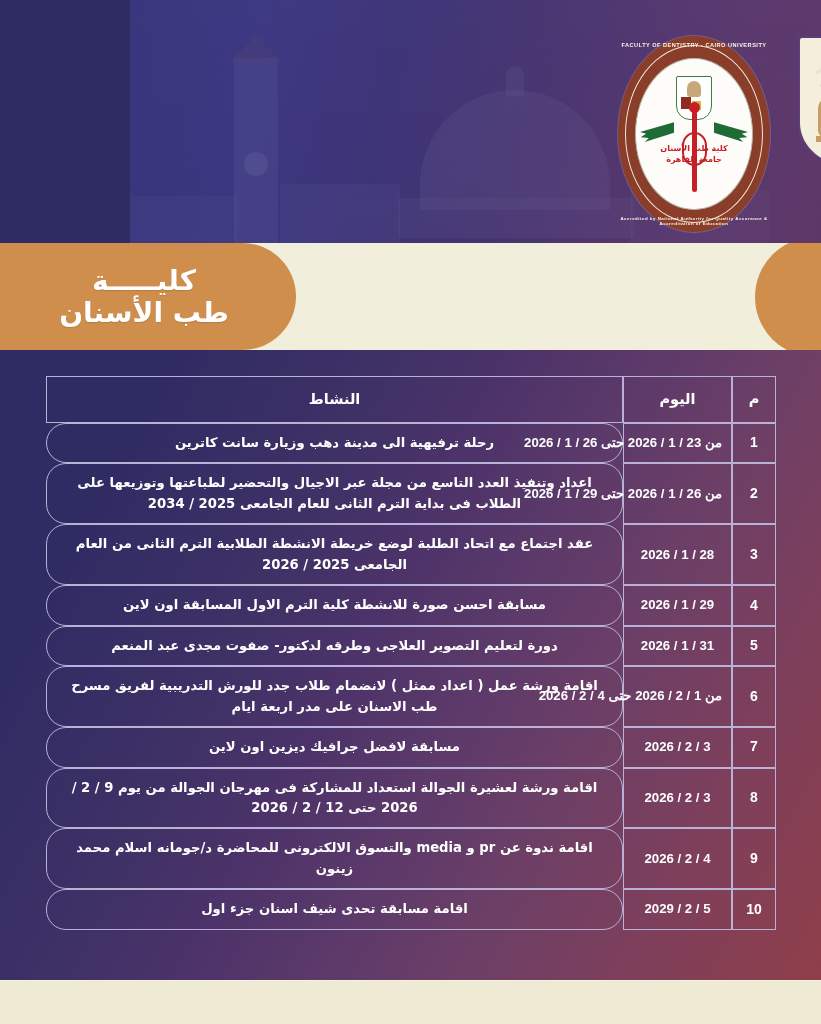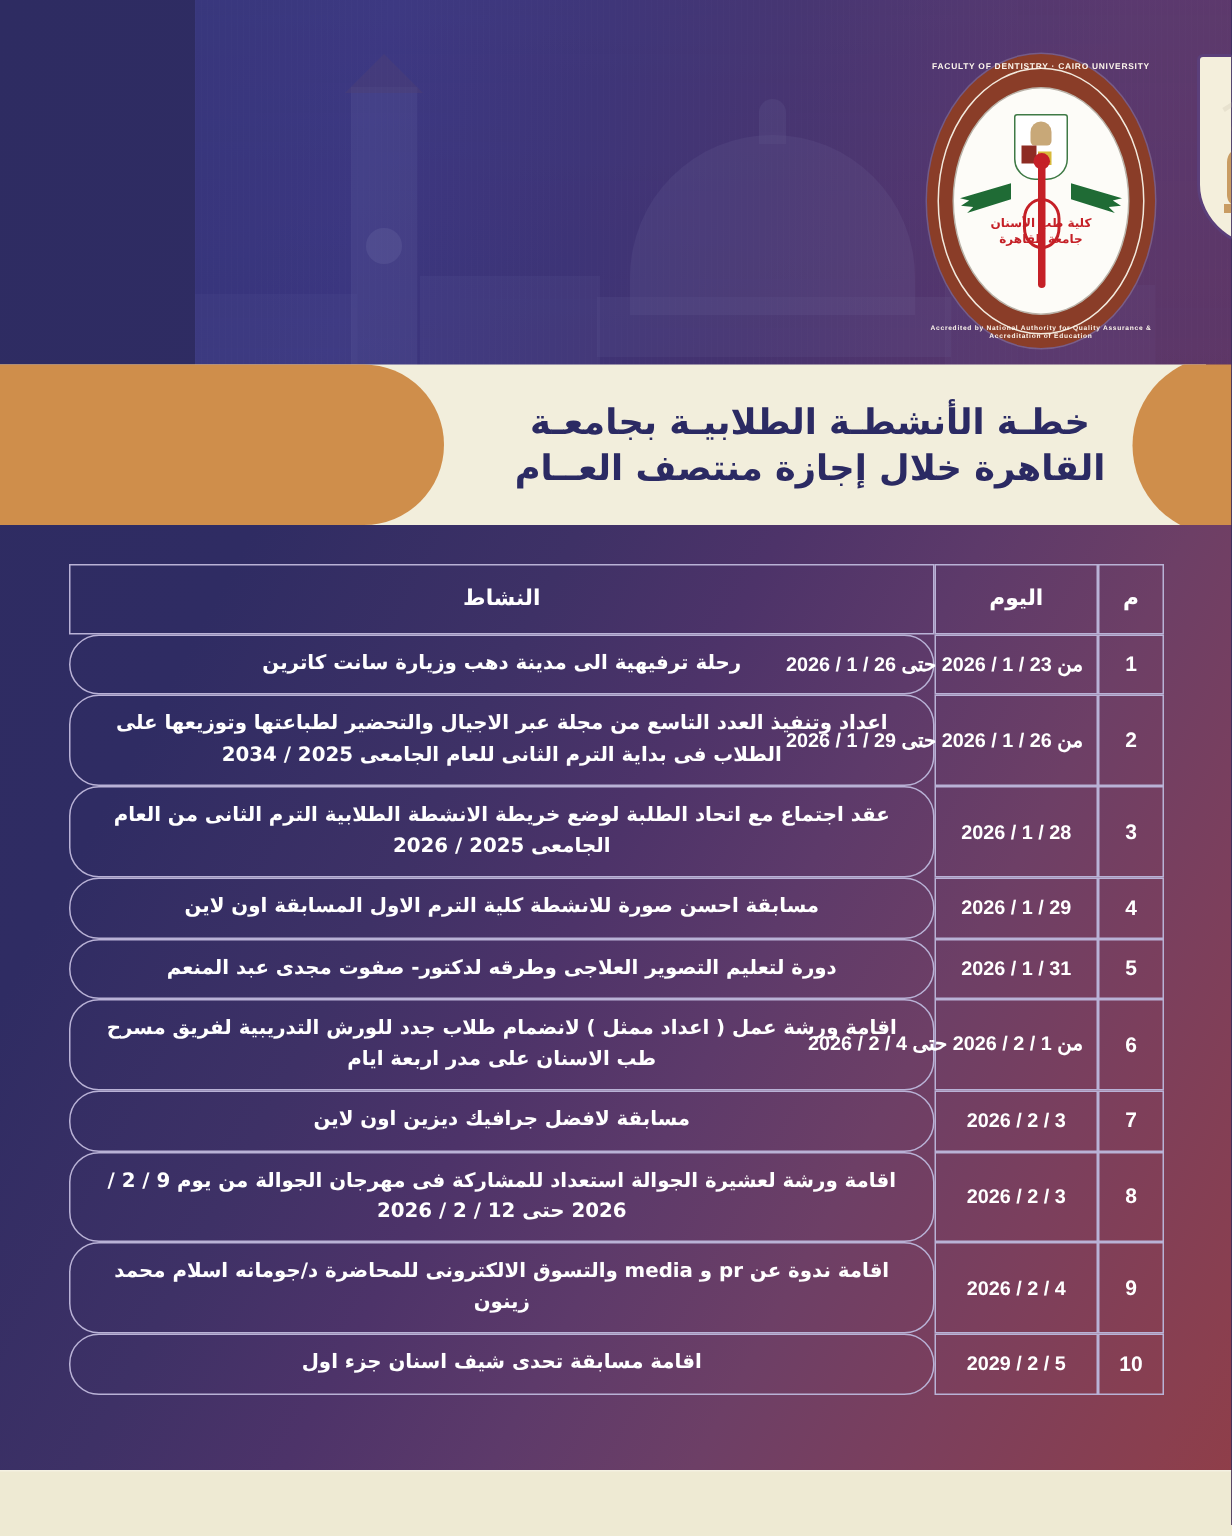--- a/index.html
+++ b/index.html
@@ -421,23 +421,25 @@
       <div class="ar">جَامِعَةُ القَاهِرَة</div>
     </div>
   </div>
 
   <div class="banner">
     <div class="cream"></div>
     <div class="gold-right">
         <i></i>
       </div>
     <div class="gold-left"></div>
+    <div class="badge-text">
+      <div class="l1">كليـــــة</div>
+      <div class="l2">طب الأسنان</div>
+    </div>
     <div class="title-text">
-      <div class="t1">خطـة الأنشطـة الطلابيـة بجامعـة</div>
-      <div class="t2">القاهرة خلال إجازة منتصف العــام</div>
     </div>
   </div>
 
   <div class="table-wrap">
     <table class="plan">
       <colgroup>
         <col class="c-num">
           <col class="c-day">
           <col class="c-act">
       </colgroup>

